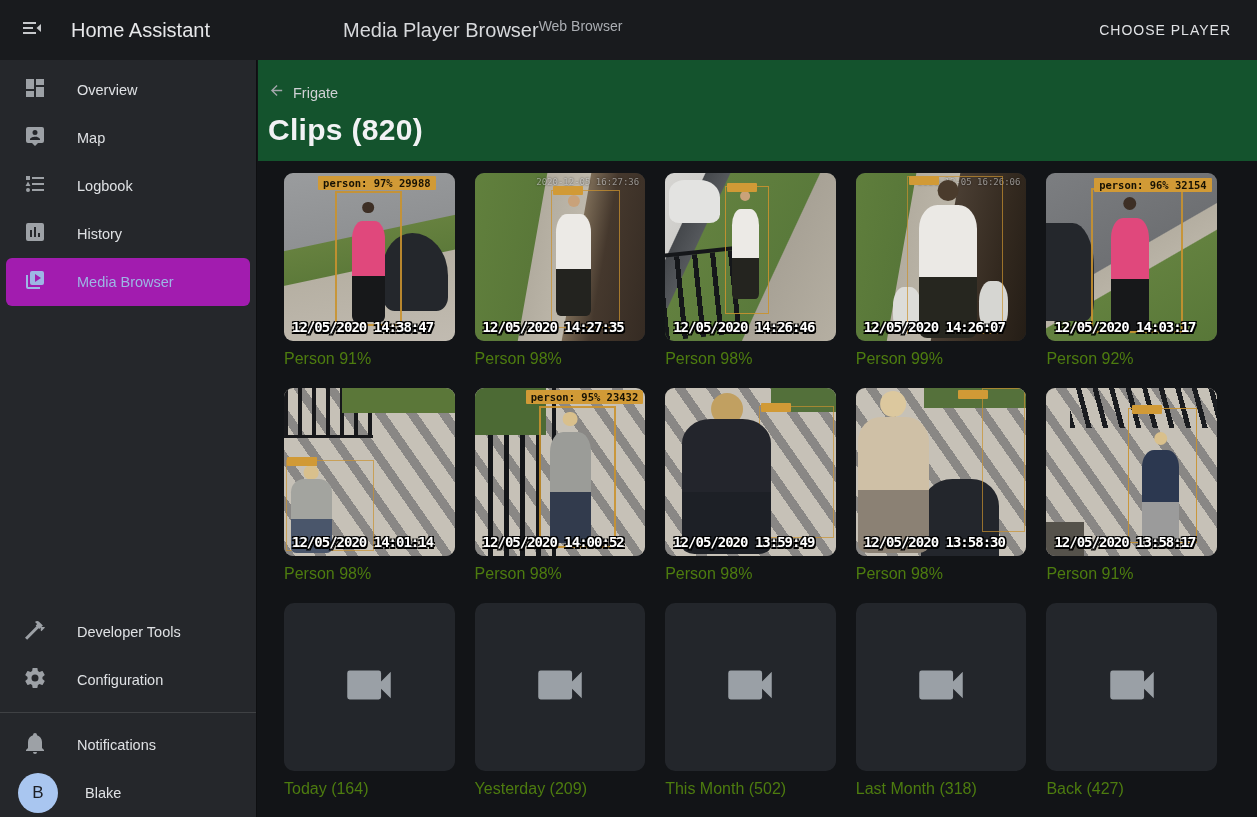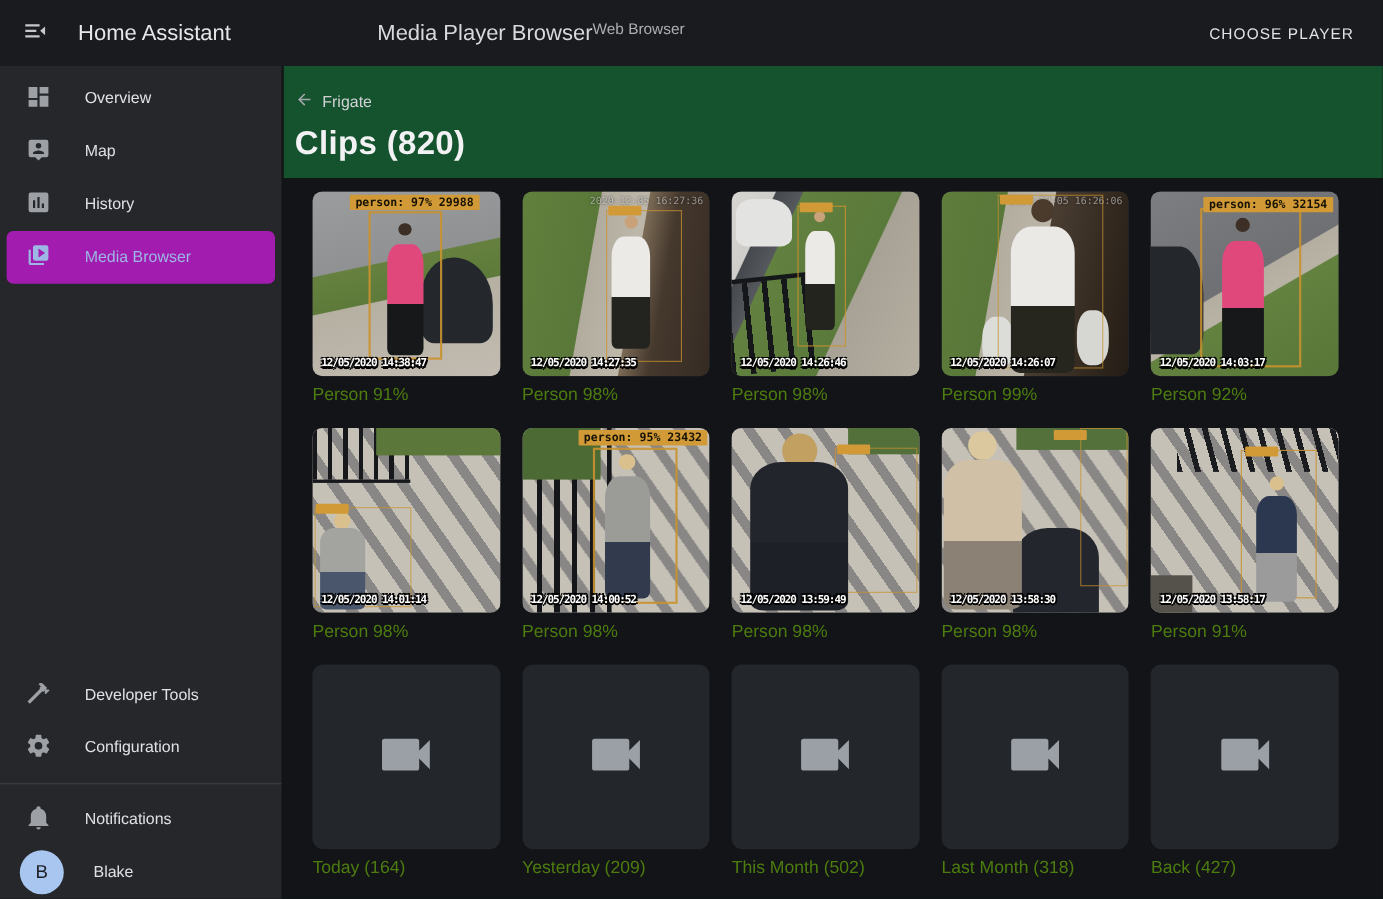--- a/index.html
+++ b/index.html
@@ -55,21 +55,21 @@
   
   .thumb { position:relative; height:168px; border-radius:9px; overflow:hidden; background:#2a2c30; }
   .scene,.p1,.p2 { position:absolute; }
   .scene { inset:0; }
   .p1,.p2 { display:none; }
   .bbox { position:absolute; border:2px solid #c9922f; opacity:.9; }
   .dlabel { position:absolute; background:#d19a36; color:#171204; font-family:"DejaVu Sans Mono",monospace;
     font-size:10.5px; font-weight:bold; padding:1px 5px; white-space:nowrap; border-radius:1px; }
   .dtiny { position:absolute; width:30px; height:9px; background:#d19a36; border-radius:1px; }
   .ts { position:absolute; left:8px; bottom:6px; font-family:"DejaVu Sans Mono",monospace;
-    font-weight:bold; font-size:10px; letter-spacing:-1px; color:#fff; white-space:nowrap;
+    font-weight:bold; font-size:14px; letter-spacing:-1px; color:#fff; white-space:nowrap;
     text-shadow:-1.5px -1.5px 0 #000, 1.5px -1.5px 0 #000, -1.5px 1.5px 0 #000,
       1.5px 1.5px 0 #000, 0 2px 0 #000; }
   .cam { position:absolute; top:4px; right:6px; font-family:"DejaVu Sans Mono",monospace;
     font-size:9px; color:rgba(255,255,255,.5); text-shadow:0 0 2px rgba(0,0,0,.7); }
   .person { position:absolute; }
   .person::before { content:""; position:absolute; top:0; left:50%; transform:translateX(-50%);
     width:36%; aspect-ratio:1/1; border-radius:50%; background:var(--head,#c9a27a); }
   .person::after { content:""; position:absolute; top:16%; left:0; width:100%; height:84%;
     background:linear-gradient(180deg, var(--shirt,#ddd) 0 54%, var(--pants,#222) 54% 100%);
     border-radius:32% 32% 14% 14% / 18% 18% 6% 6%; }
@@ -197,20 +197,28 @@
 
   <div class="side-item">
     <span>
       <svg viewBox="0 0 24 24">
           <path d="M5,3H19A2,2 0 0,1 21,5V17A2,2 0 0,1 19,19H15L12,22L9,19H5A2,2 0 0,1 3,17V5A2,2 0 0,1 5,3M12,6A2.5,2.5 0 0,0 9.5,8.5A2.5,2.5 0 0,0 12,11A2.5,2.5 0 0,0 14.5,8.5A2.5,2.5 0 0,0 12,6M17,16V15.25C17,13.6 13.67,12.75 12,12.75C10.33,12.75 7,13.6 7,15.25V16H17Z"></path>
         </svg>
     </span>
     <span class="lbl">Map</span>
   </div>
 
+  <div class="side-item">
+    <span>
+      <svg viewBox="0 0 24 24">
+          <path d="M5,9.5L7.5,14H2.5L5,9.5M3,4H7V8H3V4M5,20A2,2 0 0,0 7,18A2,2 0 0,0 5,16A2,2 0 0,0 3,18A2,2 0 0,0 5,20M9,5V7H21V5H9M9,19H21V17H9V19M9,13H21V11H9V13Z"></path>
+        </svg>
+    </span>
+    <span class="lbl">Logbook</span>
+  </div>
 
   <div class="side-item">
     <span>
       <svg viewBox="0 0 24 24">
           <path fill-rule="evenodd" d="M5,3H19A2,2 0 0,1 21,5V19A2,2 0 0,1 19,21H5A2,2 0 0,1 3,19V5A2,2 0 0,1 5,3M7,10H9V17H7V10M11,7H13V17H11V7M15,13H17V17H15V13Z"></path>
         </svg>
     </span>
     <span class="lbl">History</span>
   </div>
 

